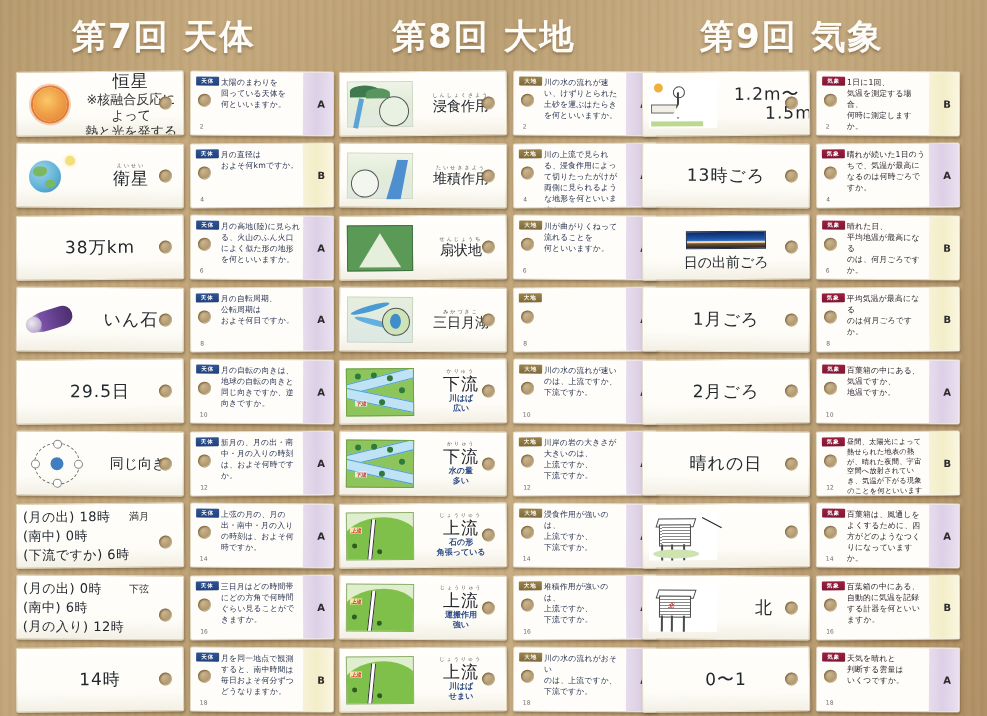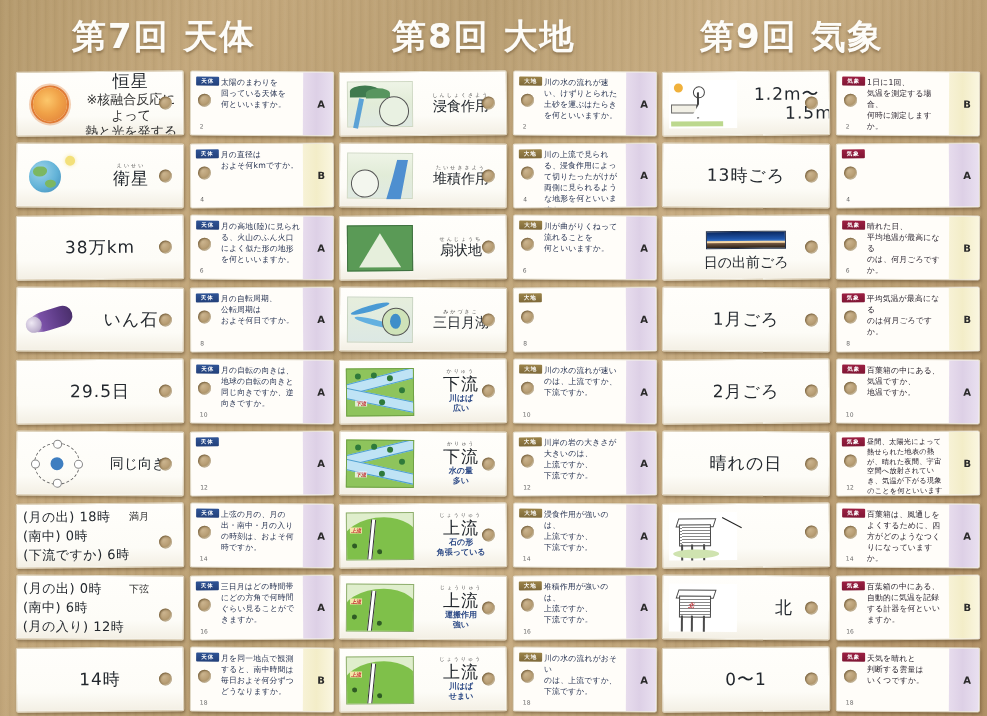--- a/index.html
+++ b/index.html
@@ -19,21 +19,21 @@
   .title{
     position:absolute;top:14px;
     color:#fdfcf8;font-weight:bold;font-size:34px;
     letter-spacing:2px;white-space:nowrap;
     text-shadow:0 2px 3px rgba(80,55,25,.45), 0 0 1px rgba(255,255,255,.6);
   }
   .t0{left:72px;} .t1{left:392px;} .t2{left:700px;}
 
   
   .col{position:absolute;top:68px;width:320px;}
-  .c0{left:14px;} .c1{left:337px;} .c2{left:660px;}
+  .c0{left:14px;} .c1{left:337px;} .c2{left:640px;}
 
   .row{position:relative;height:71px;margin-bottom:1px;}
 
   
   .ans{
     position:absolute;left:2px;top:3px;width:166px;height:63px;
     background:linear-gradient(180deg,#fffefb 0%,#fdfcf7 70%,#f3efe4 100%);
     border:1px solid #e4ddcb;border-radius:2px;
     box-shadow:1px 2px 3px rgba(60,40,15,.38), 0 0 0 1px rgba(255,255,255,.25) inset;
     display:flex;align-items:center;overflow:hidden;
@@ -305,20 +305,21 @@
         <div class="ans-body">
           <div class="ans-main sm">同じ向き</div>
         </div>
         <div class="hole"></div>
       </div>
       <div class="q tilt1">
         <div class="q-strip A"></div>
         <div class="badge tentai">天体</div>
         <div class="hole"></div>
         <div class="q-num">12</div>
+        <div class="q-text">新月の、月の出・南中・月の入りの時刻は、およそ何時ですか。</div>
         <div class="q-letter">A</div>
       </div>
     </div>
 
     <div class="row">
       <div class="ans tilt1">
         <div class="ans-lines">
           <div class="ans-line">(月の出) 18時</div>
           <div class="ans-line">(南中) 0時</div>
           <div class="ans-line">(下流ですか) 6時</div>
@@ -695,20 +696,21 @@
         <div class="ans-body" style="flex:1">
           <div class="ans-main">13時ごろ</div>
         </div>
         <div class="hole"></div>
       </div>
       <div class="q tilt1">
         <div class="q-strip A"></div>
         <div class="badge kisho">気象</div>
         <div class="hole"></div>
         <div class="q-num">4</div>
+        <div class="q-text kisho-t">晴れが続いた1日のうちで、気温が最高になるのは何時ごろですか。</div>
         <div class="q-letter">A</div>
       </div>
     </div>
 
     <div class="row">
       <div class="ans tilt1" style="flex-direction:column;justify-content:center">
         <div style="width:88px;height:26px;position:relative;margin:2px auto 0">
             <div class="ill-photo"></div>
           </div>
         <div class="ans-main sm" style="text-align:center;width:100%;margin-top:2px">日の出前ごろ</div>

